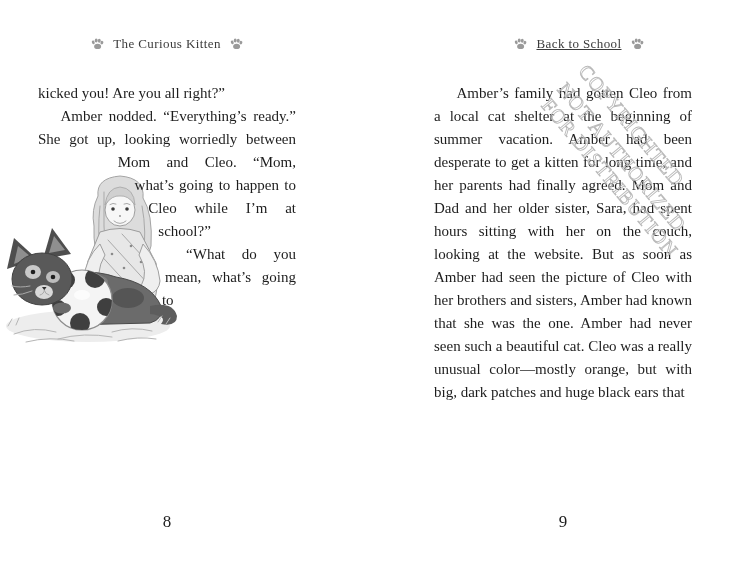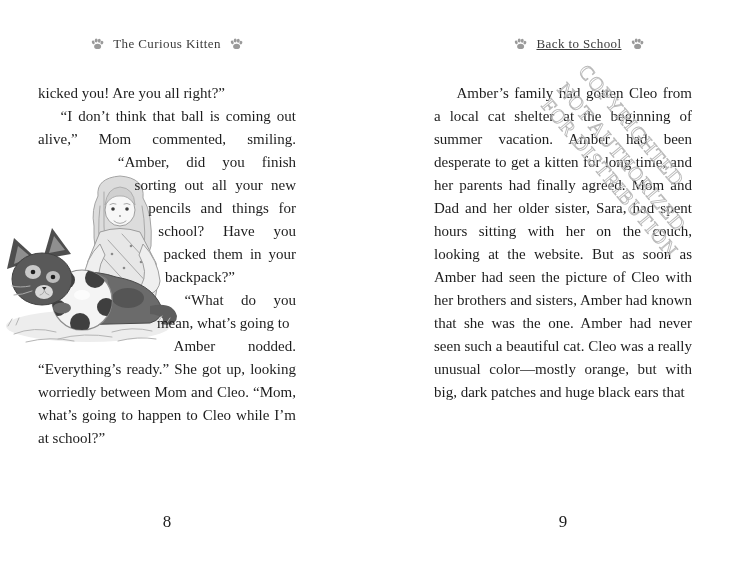--- a/index.html
+++ b/index.html
@@ -153,23 +153,22 @@
     <path class="grass-line" d="M58 173 Q84 166 112 171"></path>
     <path class="grass-line" d="M112 166 Q132 160 152 165"></path>
     <path class="grass-line" d="M26 176 Q50 170 74 175"></path>
     <path class="grass-line" d="M118 175 Q138 170 156 173"></path>
     <path class="grass-line" d="M8 160 l4 -7 M16 159 l3 -7 M158 156 l4 -6 M166 158 l4 -6"></path>
   </svg>
 
   <div class="text-block">
     <div class="illu-float"></div>
     <p>kicked you! Are you all right?”</p>
-    <p class="indent">“I don’t think that ball is coming out alive,” Mom commented, smiling. “Amber, did you finish sorting out all your new pencils and things for school? Have you packed them in your backpack?”</p>
+    <p class="indent">Amber nodded. “Everything’s ready.” She got up, looking worriedly between Mom and Cleo. “Mom, what’s going to happen to Cleo while I’m at school?”</p>
     <p class="indent">“What do you mean, what’s going to</p>
-    <p class="indent">Amber nodded. “Everything’s ready.” She got up, looking worriedly between Mom and Cleo. “Mom, what’s going to happen to Cleo while I’m at school?”</p>
   </div>
 
   <div class="folio">8</div>
 </div>
 
 <div class="page page-right">
 
   <div class="running-head">
     <svg class="paw" viewBox="0 0 24 22" aria-hidden="true">
       <g fill="currentColor">

